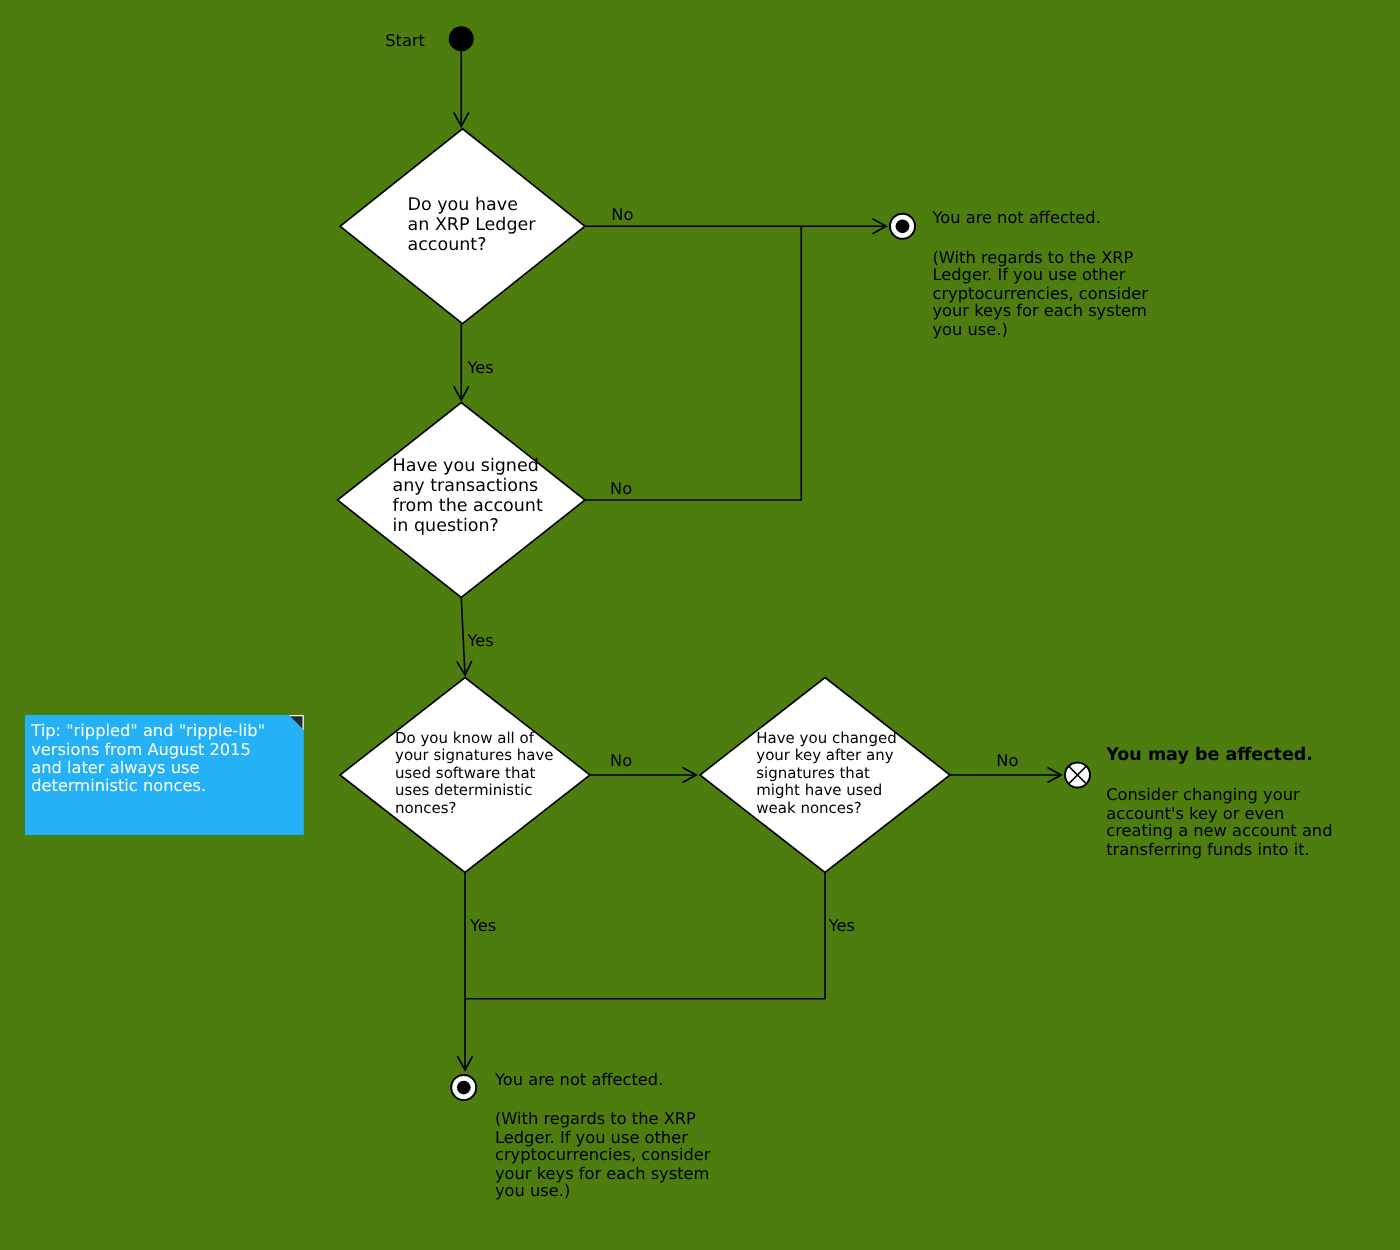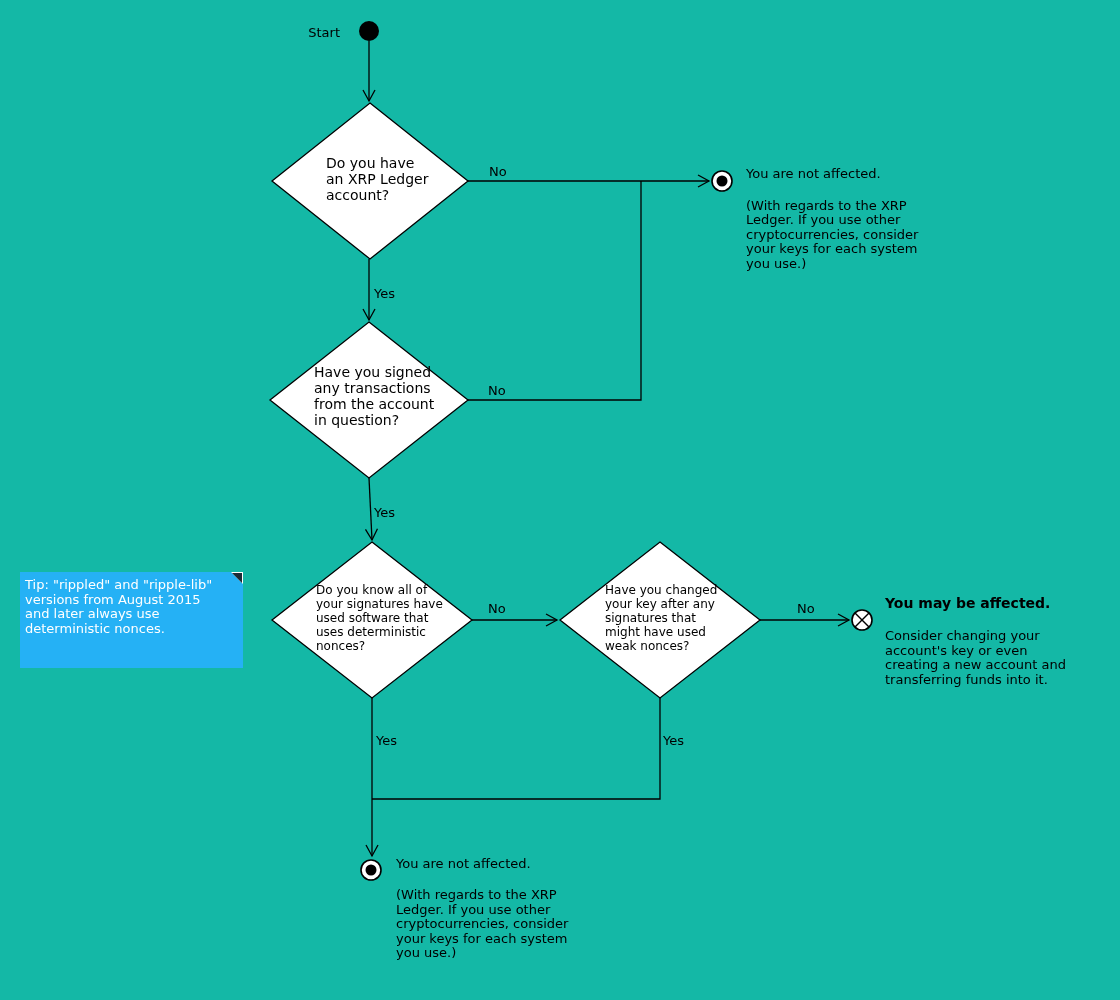--- a/index.html
+++ b/index.html
@@ -1,16 +1,16 @@
 <!DOCTYPE html>
 <html><head>
 <meta charset="utf-8">
 <style>
   html,body{margin:0;padding:0;background:#ffffff;}
-  .stage{position:relative;width:1120px;height:1000px;background:#14b8a6;overflow:hidden;}
+  .stage{position:relative;width:1120px;height:1000px;background:#4d7c0f;overflow:hidden;}
   svg{font-family:"DejaVu Sans",sans-serif;}
   .edge{stroke:#000000;stroke-width:1.3;fill:none;}
   .shape{stroke:#000000;stroke-width:1.3;fill:#ffffff;}
   .solid{fill:#000000;stroke:none;}
   .ring{stroke:#000000;stroke-width:1.6;fill:#ffffff;}
   .xline{stroke:#000000;stroke-width:1.4;}
   .lbl{font-size:13px;fill:#000000;}
   .dlg{font-size:14px;fill:#000000;}
   .dsm{font-size:12px;fill:#000000;}
   .body{font-size:13px;fill:#000000;}

